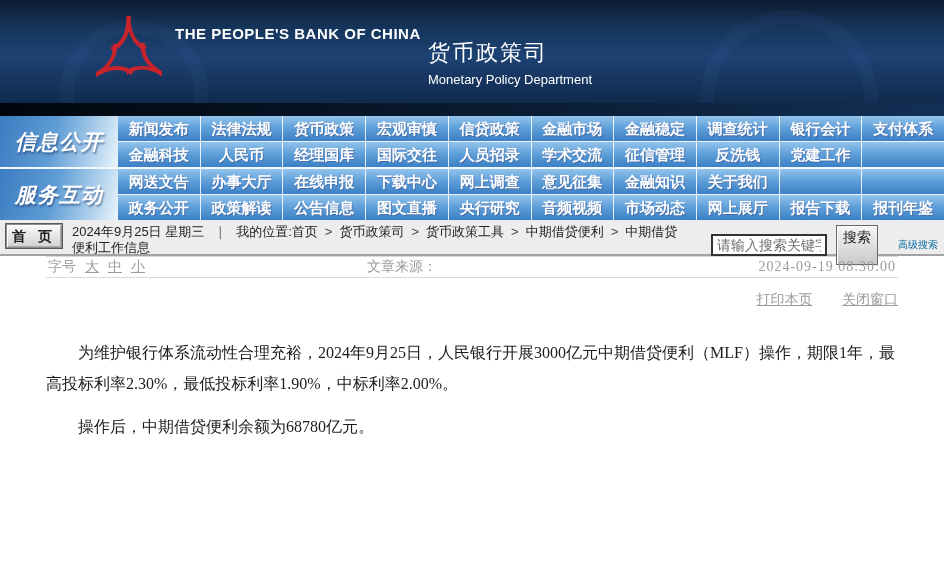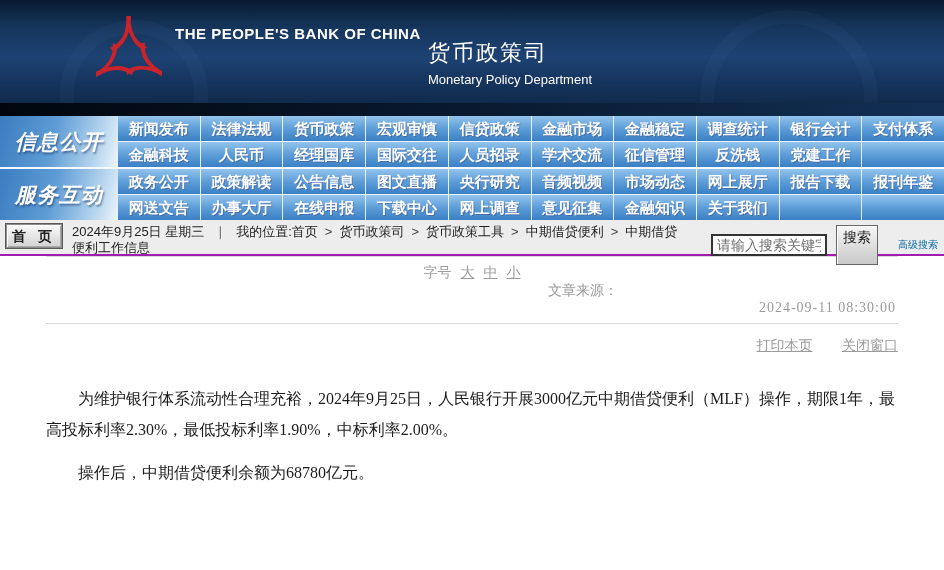--- a/index.html
+++ b/index.html
@@ -39,21 +39,21 @@
   }
   .nav-rows{flex:1;min-width:0;}
   .nav-row{display:flex;height:25px;line-height:25px;
     background:linear-gradient(180deg,#93c4ec 0%,#5f9fd9 48%,#3a80c5 100%);}
   .nav-row + .nav-row{border-top:1px solid #eaf3fb;}
   .nav-cell{flex:1;min-width:0;text-align:center;color:#fff;font-weight:bold;font-size:15px;
     cursor:pointer;text-shadow:1px 1px 0 rgba(60,10,60,0.25);white-space:nowrap;}
   .nav-cell + .nav-cell{border-left:1px solid rgba(255,255,255,0.85);}
   
   .crumbbar{
-    height:36px;background:#ededed;border-bottom:2px solid #a21caf;
+    height:36px;background:#ededed;border-bottom:2px solid #a3a3a3;
     display:flex;align-items:flex-start;padding:2px 6px 0 6px;box-sizing:border-box;
     font-size:13px;color:#222;
   }
   .home-btn{
     margin-top:2px;width:56px;height:24px;line-height:22px;text-align:center;
     font-weight:bold;font-size:14px;letter-spacing:4px;color:#222;
     background:linear-gradient(180deg,#fafafa,#d2d2d2);
     border:1px solid #8c8c8c;outline:1px solid #5a5a5a;
     box-shadow:inset 1px 1px 0 #fff, inset -1px -1px 0 #aaa;
     cursor:pointer;box-sizing:border-box;
@@ -77,21 +77,21 @@
   }
   .adv-search{margin-left:20px;font-size:10px;color:#0369a1;cursor:pointer;white-space:nowrap;}
   
   .content{
     background:#fff;padding:0 46px;
     font-family:"Liberation Serif","DejaVu Serif",serif;
   }
   .article-title{text-align:center;font-size:18px;font-weight:bold;color:#151515;
     padding:31px 0 25px;letter-spacing:1px;}
   .meta-row{display:flex;border-top:1px solid #d9d9d9;border-bottom:1px solid #d9d9d9;
-    padding:7px 2px;color:#9b9b9b;font-size:14px;align-items:center;flex-direction:column;}
+    padding:1px 2px;color:#9b9b9b;font-size:14px;align-items:center;}
   .meta-left{white-space:nowrap;}
   .fs-link{color:#9b9b9b;text-decoration:underline;margin-left:9px;cursor:pointer;}
   .meta-source{margin-left:222px;}
   .meta-date{margin-left:auto;letter-spacing:1px;}
   .links-row{text-align:right;padding:13px 0 8px;font-size:14px;}
   .links-row a{color:#9b9b9b;text-decoration:underline;margin-left:26px;cursor:pointer;}
   .links-row.bottom{padding-top:24px;}
   .paras{padding-top:20px;}
   .para{font-size:16px;line-height:31px;color:#1c1c1c;text-indent:2em;margin:0 0 12px;}
 </style>
@@ -147,43 +147,43 @@
           <span class="nav-cell">反洗钱</span>
           <span class="nav-cell">党建工作</span>
           <span class="nav-cell"></span>
         </div>
       </div>
   </div>
   <div class="nav-section">
     <div class="nav-label">服务互动</div>
     <div class="nav-rows">
         <div class="nav-row">
+          <span class="nav-cell">网送文告</span>
+          <span class="nav-cell">办事大厅</span>
+          <span class="nav-cell">在线申报</span>
+          <span class="nav-cell">下载中心</span>
+          <span class="nav-cell">网上调查</span>
+          <span class="nav-cell">意见征集</span>
+          <span class="nav-cell">金融知识</span>
+          <span class="nav-cell">关于我们</span>
+          <span class="nav-cell"></span>
+          <span class="nav-cell"></span>
+        </div>
+        <div class="nav-row">
           <span class="nav-cell">政务公开</span>
           <span class="nav-cell">政策解读</span>
           <span class="nav-cell">公告信息</span>
           <span class="nav-cell">图文直播</span>
           <span class="nav-cell">央行研究</span>
           <span class="nav-cell">音频视频</span>
           <span class="nav-cell">市场动态</span>
           <span class="nav-cell">网上展厅</span>
           <span class="nav-cell">报告下载</span>
           <span class="nav-cell">报刊年鉴</span>
         </div>
-        <div class="nav-row">
-          <span class="nav-cell">网送文告</span>
-          <span class="nav-cell">办事大厅</span>
-          <span class="nav-cell">在线申报</span>
-          <span class="nav-cell">下载中心</span>
-          <span class="nav-cell">网上调查</span>
-          <span class="nav-cell">意见征集</span>
-          <span class="nav-cell">金融知识</span>
-          <span class="nav-cell">关于我们</span>
-          <span class="nav-cell"></span>
-          <span class="nav-cell"></span>
-        </div>
       </div>
   </div>
 </div>
 
 <div class="crumbbar">
   <div class="home-btn">首 页</div>
   <div class="crumb-text">
     <span class="crumb-date">2024年9月25日 星期三</span>
     <span class="crumb-bar-sep">｜</span>
     <span>我的位置:</span><span><a class="bc-link">首页</a><span class="bc-sep">&gt;</span><a class="bc-link">货币政策司</a><span class="bc-sep">&gt;</span><a class="bc-link">货币政策工具</a><span class="bc-sep">&gt;</span><a class="bc-link">中期借贷便利</a><span class="bc-sep">&gt;</span><a class="bc-link">中期借贷便利工作信息</a></span>
@@ -193,21 +193,21 @@
     <div class="search-btn">搜索</div>
     <span class="adv-search">高级搜索</span>
   </div>
 </div>
 
 <div class="content">
 
   <div class="meta-row">
     <span class="meta-left"><span>字号</span><span><a class="fs-link">大</a><a class="fs-link">中</a><a class="fs-link">小</a></span></span>
     <span class="meta-source">文章来源：</span>
-    <span class="meta-date">2024-09-11 08:30:00</span>
+    <span class="meta-date">2024-09-19 08:30:00</span>
   </div>
 
   <div class="links-row">
     <a>打印本页</a>
     <a>关闭窗口</a>
   </div>
 
   <div class="paras">
       <p class="para">为维护银行体系流动性合理充裕，2024年9月25日，人民银行开展3000亿元中期借贷便利（MLF）操作，期限1年，最高投标利率2.30%，最低投标利率1.90%，中标利率2.00%。</p>
       <p class="para">操作后，中期借贷便利余额为68780亿元。</p>

